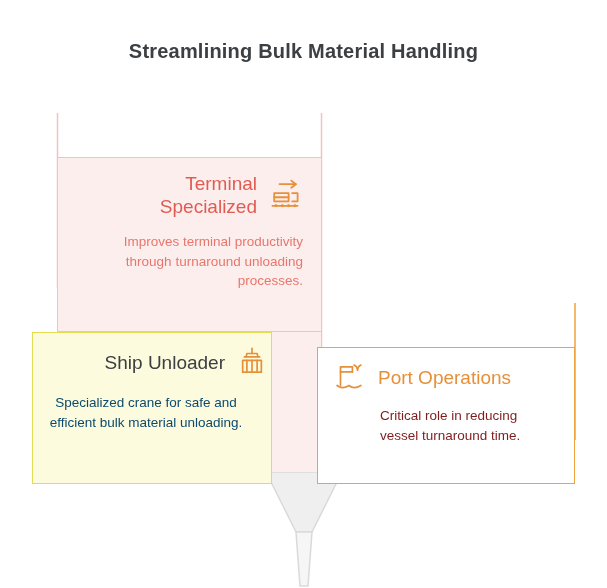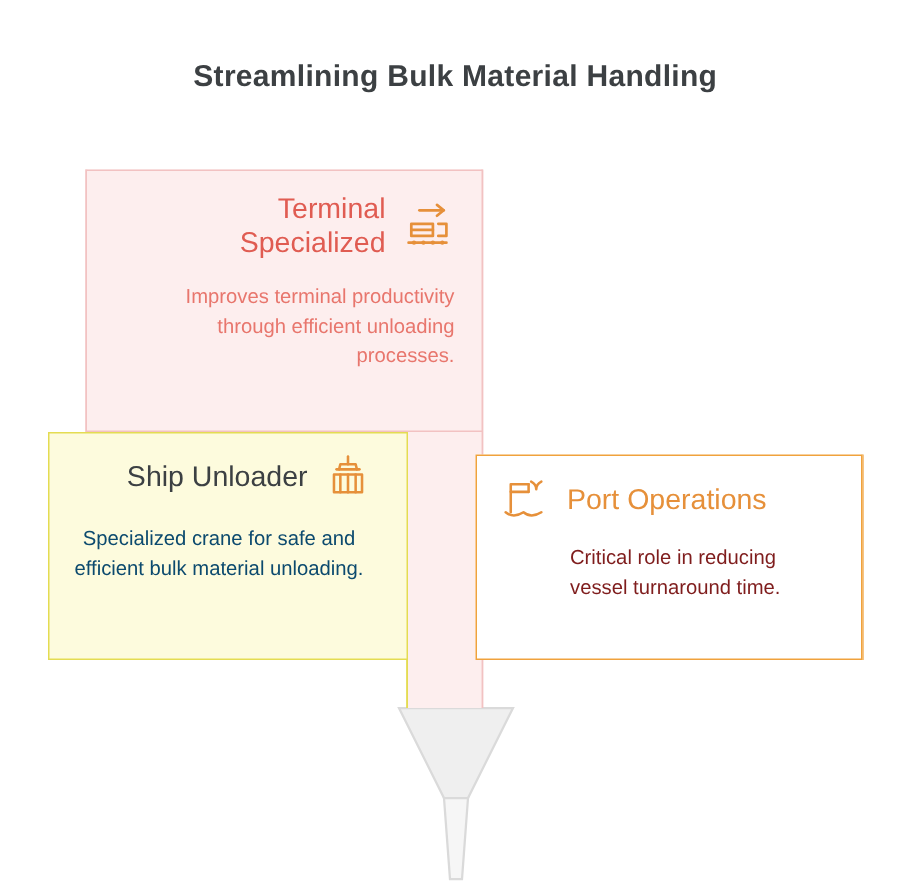--- a/index.html
+++ b/index.html
@@ -31,20 +31,21 @@
     color: #3c4043;
     letter-spacing: 0.2px;
   }
 
   
   .panel {
     position: absolute;
     box-sizing: border-box;
     border-width: 1.5px;
     border-style: solid;
+    margin-top: 44px;
   }
   .panel .head {
     display: flex;
     align-items: center;
     gap: 10px;
   }
   .panel .head .htext {
     font-size: 19px;
     line-height: 1.22;
     font-weight: 400;
@@ -87,21 +88,21 @@
   #panel-ship {
     left: 32px;
     top: 288px;
     width: 240px;
     height: 152px;
     background: #fdfbdd;
     border-color: #e4dc52;
   }
   #panel-ship .head {
     justify-content: flex-end;
-    padding: 12px 20px 0 16px;
+    padding: 12px 0 0 16px;
   }
   #panel-ship .head .htext {
     text-align: right;
     color: #3c4043;
   }
   #panel-ship .body {
     padding: 12px 16px 0 4px;
     text-align: center;
     color: #0c4a6e;
   }
@@ -185,21 +186,21 @@
             <path d="M28 18 h6 v9 h-6"></path>
             <path d="M6 32 H34"></path>
             <circle cx="10" cy="32" r="1.6" fill="#e6903a" stroke="none"></circle>
             <circle cx="17" cy="32" r="1.6" fill="#e6903a" stroke="none"></circle>
             <circle cx="24" cy="32" r="1.6" fill="#e6903a" stroke="none"></circle>
             <circle cx="31" cy="32" r="1.6" fill="#e6903a" stroke="none"></circle>
           </g>
         </svg>
       </span>
     </div>
-    <div class="body">Improves terminal productivity through efficient unloading processes.</div>
+    <div class="body">Improves terminal productivity through turnaround unloading processes.</div>
   </div>
 
   <div class="panel" id="panel-ship">
     <div class="head">
       <div class="htext">
         <div>Ship Unloader</div>
       </div>
       <span class="icon-wrap">
         <svg viewBox="0 0 40 40" width="34" height="34">
           <g fill="none" stroke="#e6903a" stroke-width="2" stroke-linecap="round" stroke-linejoin="round">

